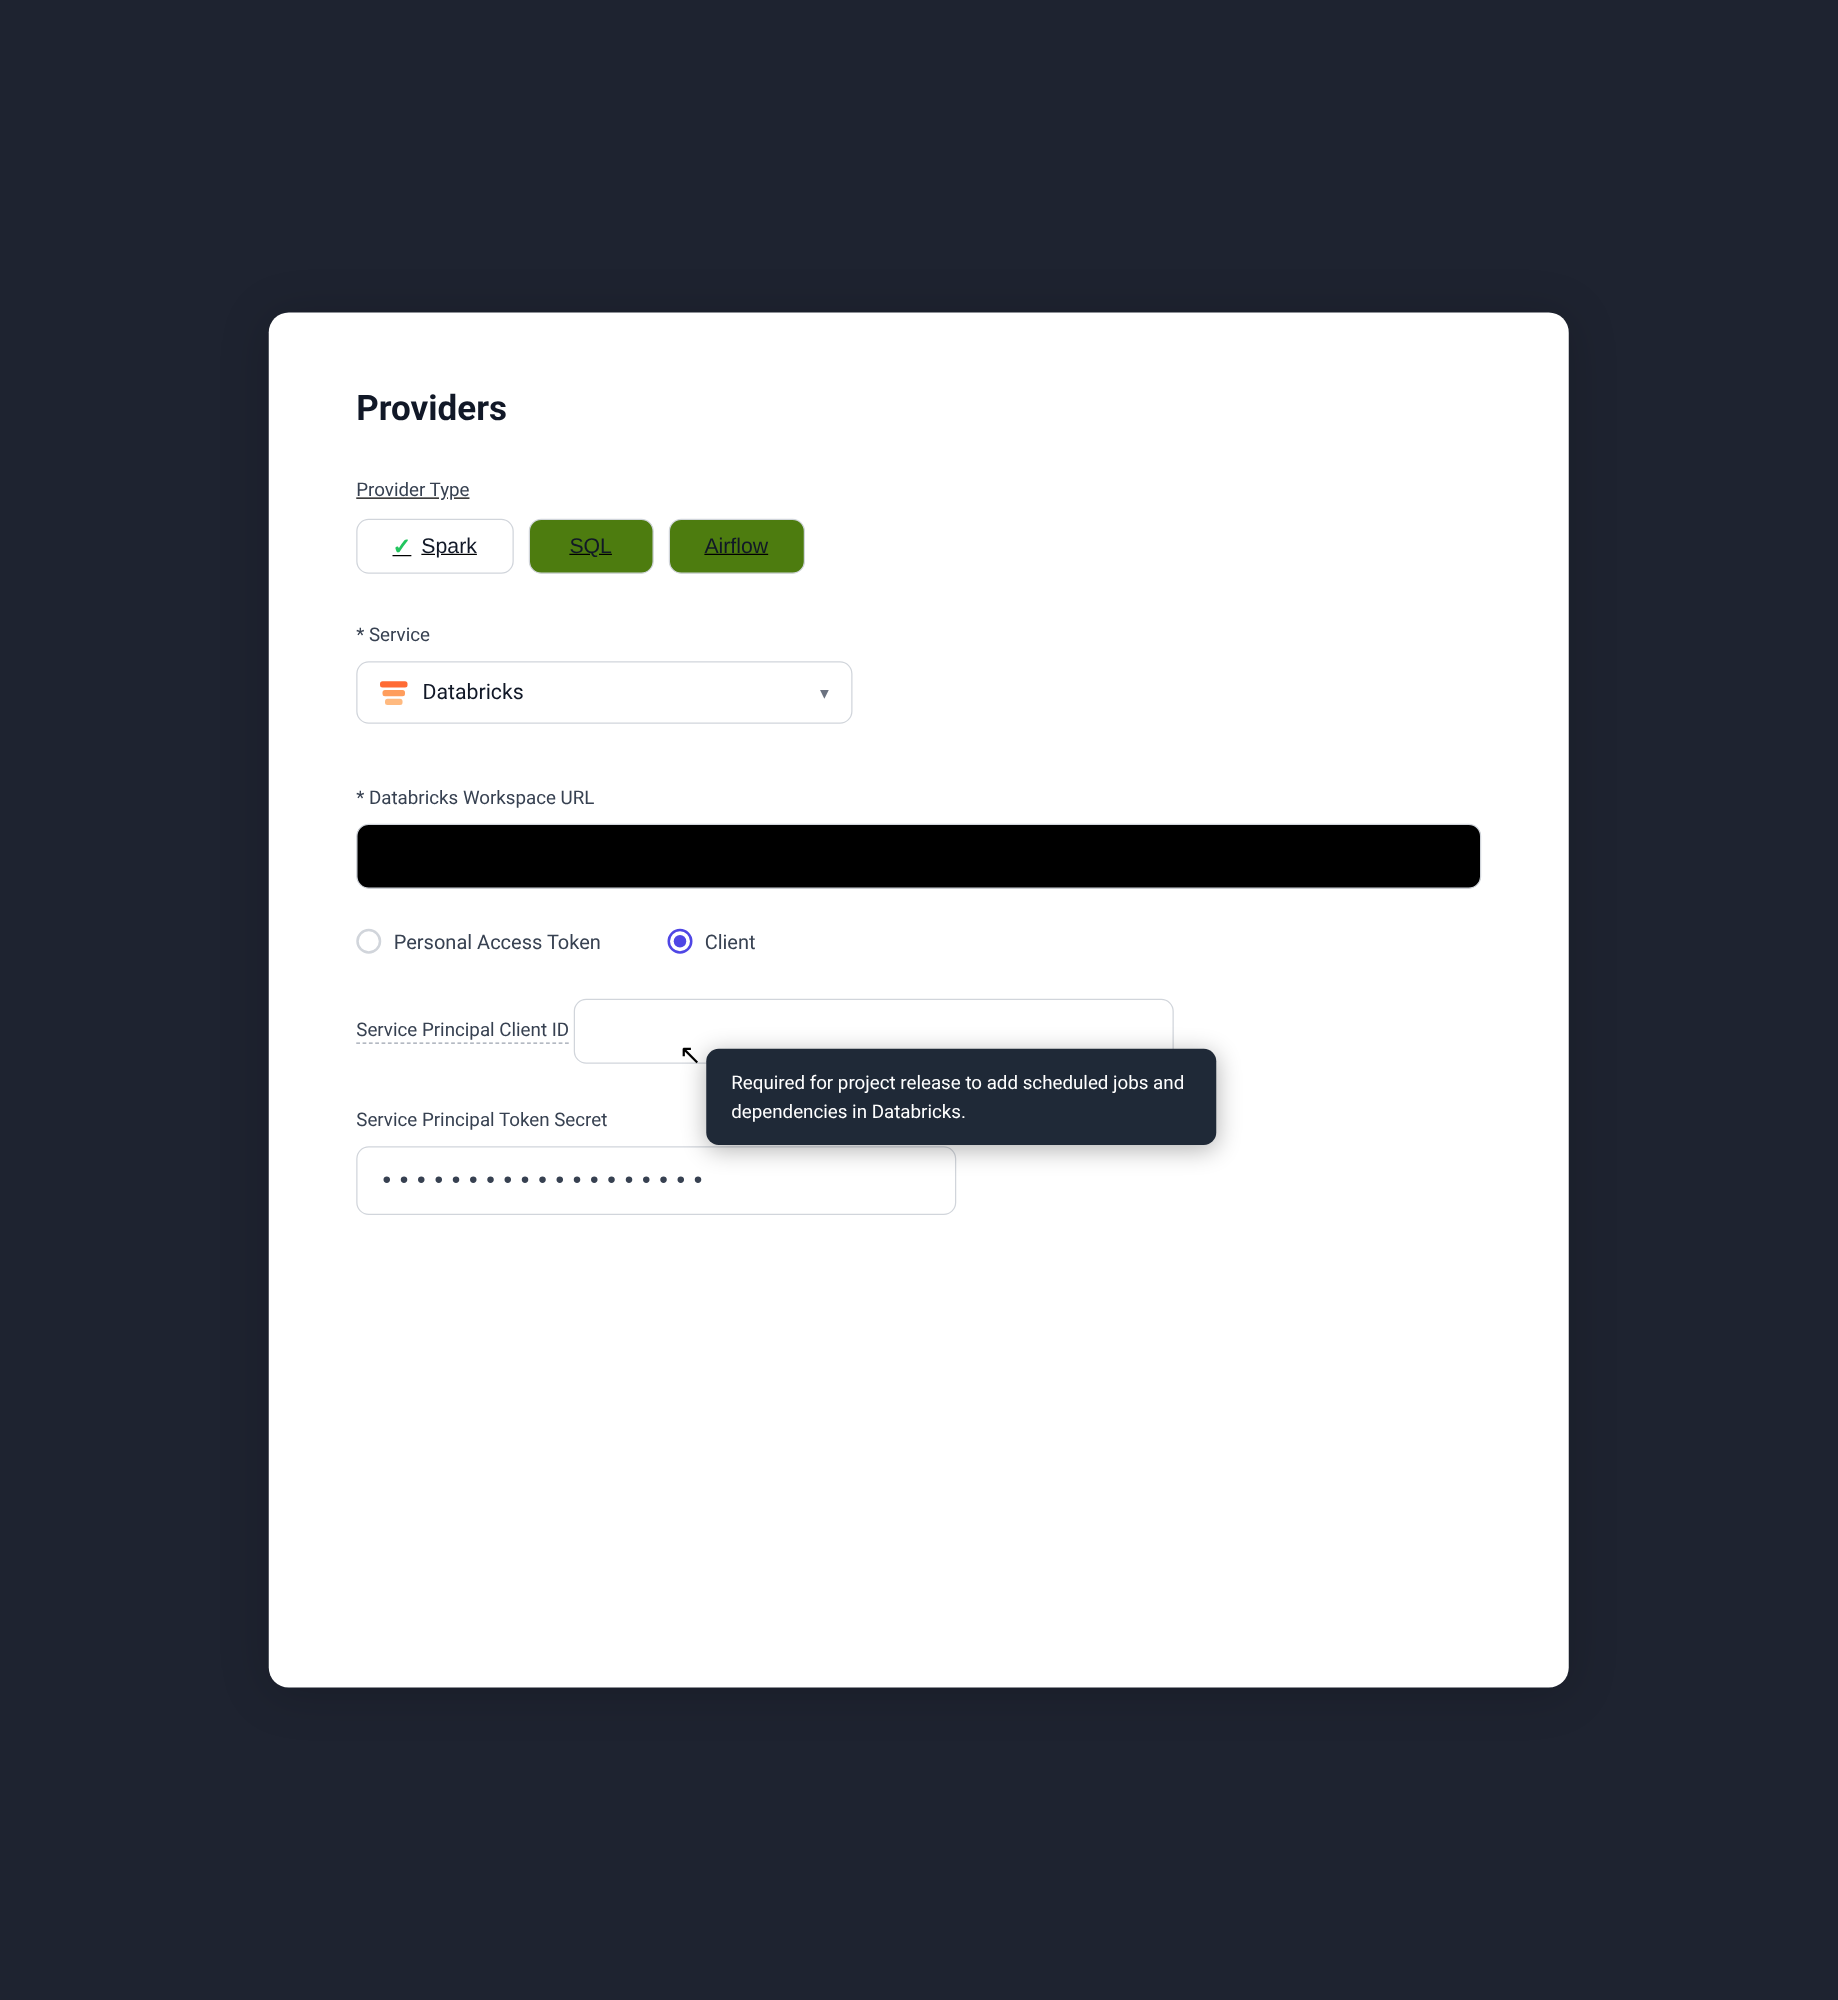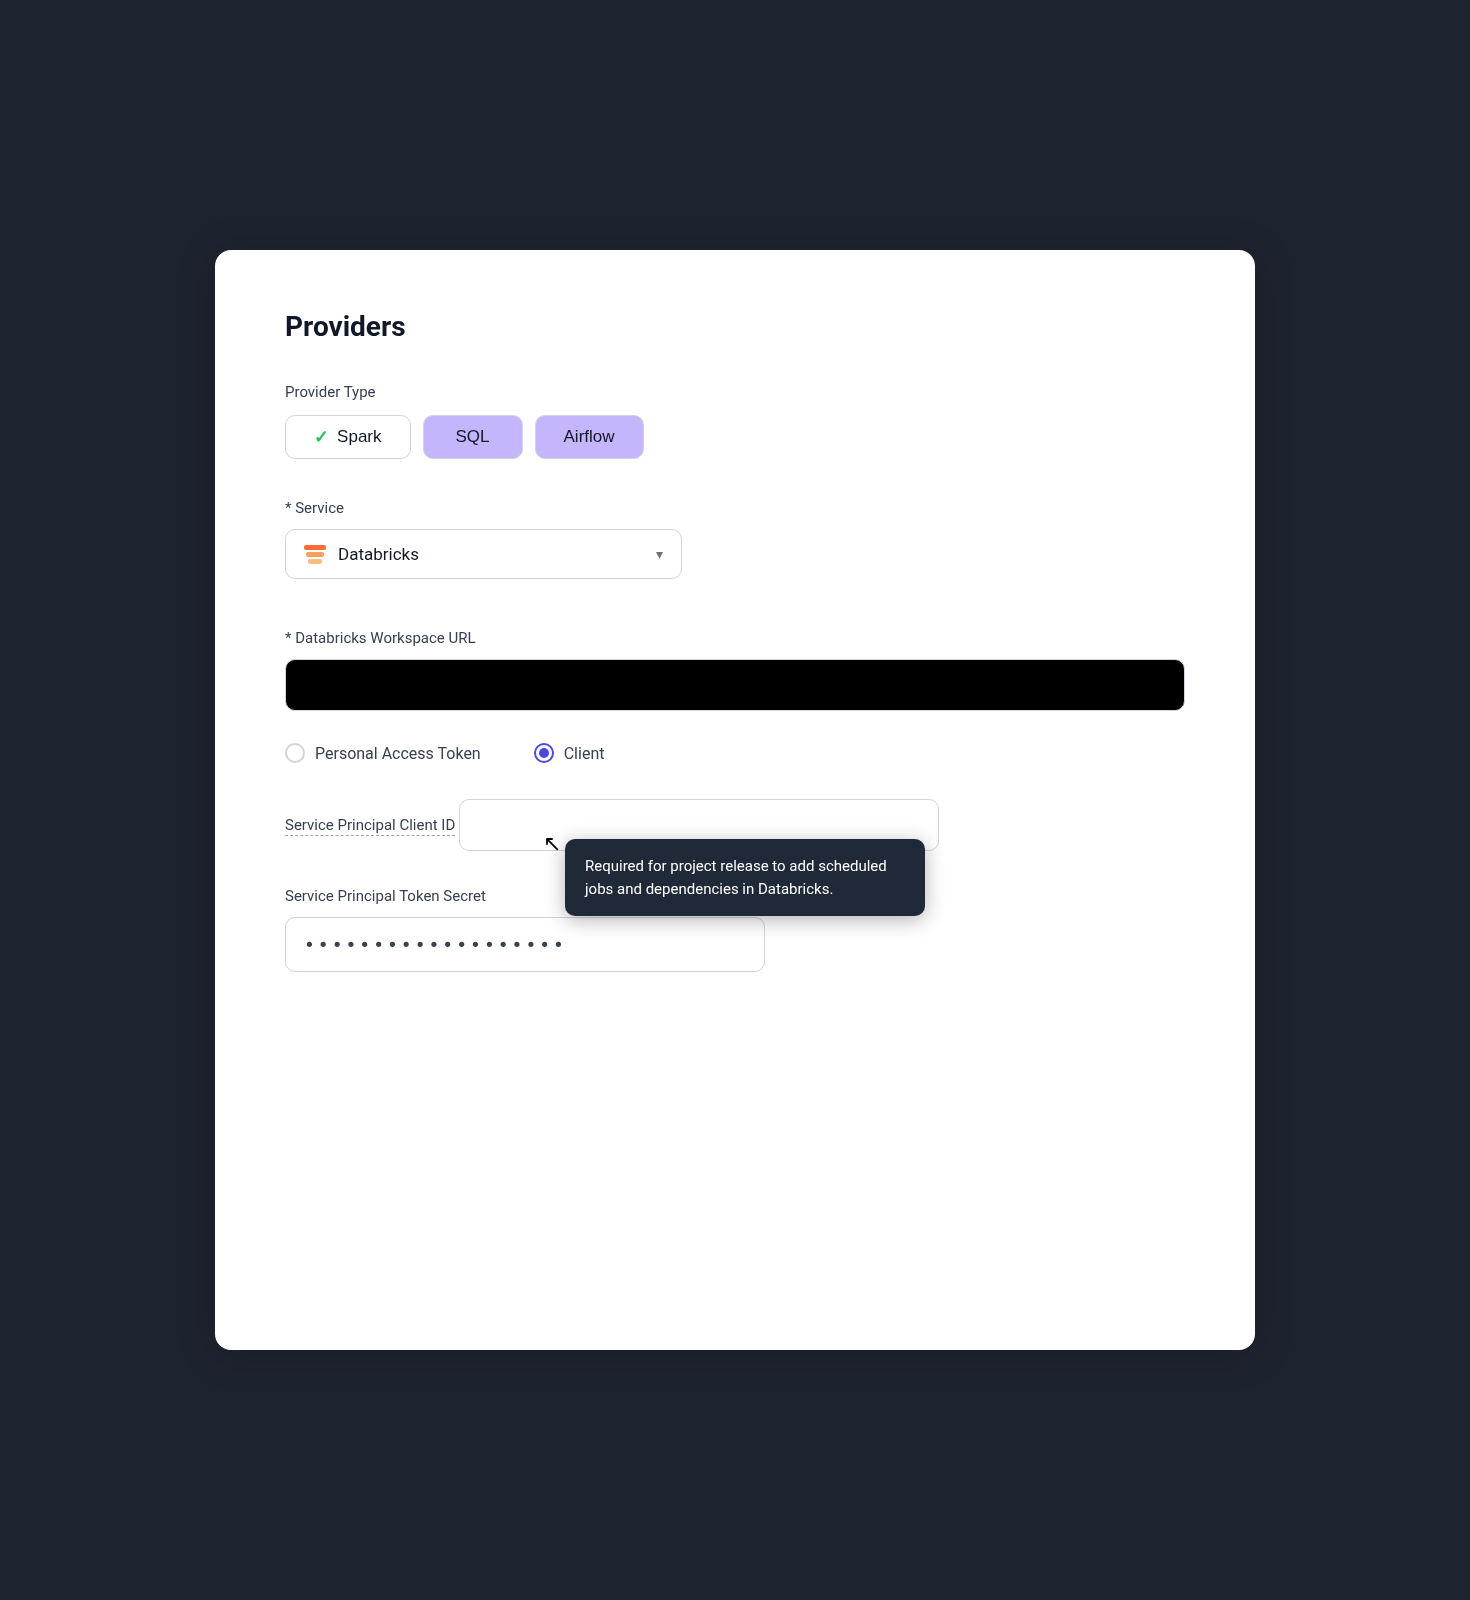--- a/index.html
+++ b/index.html
@@ -38,37 +38,38 @@
     .field-label {
       font-size: 15px;
       color: #374151;
       margin-bottom: 12px;
       font-weight: 400;
     }
 
     
     .provider-type-group {
       margin-bottom: 40px;
+      text-decoration: underline;
     }
 
     .provider-type-label {
       font-size: 15px;
       color: #374151;
       margin-bottom: 14px;
     }
 
     .type-buttons {
       display: flex;
       gap: 12px;
     }
 
     .type-btn {
       border: 1.5px solid #d1d5db;
       border-radius: 10px;
-      background: #c4b5fd;
+      background: #4d7c0f;
       padding: 10px 28px;
       font-size: 17px;
       font-weight: 500;
       color: #111827;
       cursor: pointer;
       display: flex;
       align-items: center;
       gap: 8px;
       min-width: 100px;
       justify-content: center;
@@ -242,21 +243,21 @@
       z-index: 10;
     }
 
     .tooltip {
       background: #1f2937;
       color: #ffffff;
       border-radius: 10px;
       padding: 16px 20px;
       font-size: 15px;
       line-height: 1.5;
-      width: 360px;
+      width: 408px;
       box-shadow: 0 4px 20px rgba(0,0,0,0.3);
     }
 
     .cursor-icon {
       position: absolute;
       left: -22px;
       top: -8px;
       font-size: 22px;
       color: #000;
     }

